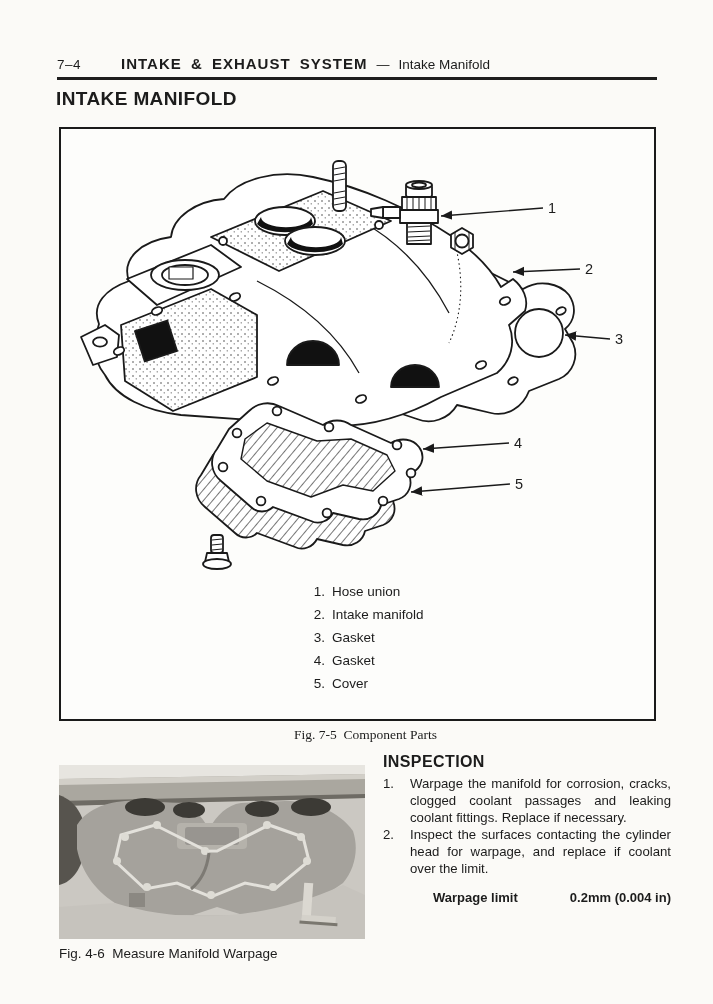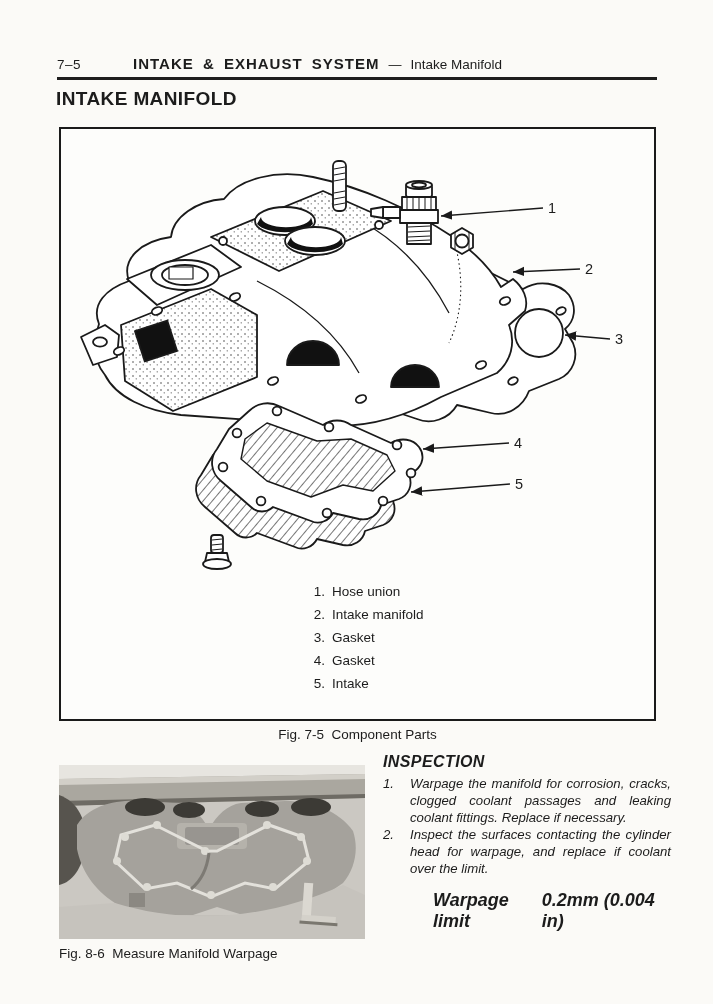--- a/index.html
+++ b/index.html
@@ -11,21 +11,21 @@
     color:#1c1c1c;
     overflow:hidden;
   }
   
   .header-row {
     position:absolute; left:57px; top:55px; width:600px;
     display:flex; align-items:baseline;
   }
   .page-num { font-size:13.5px; letter-spacing:.5px; }
   .header-title {
-    margin-left:52px; font-size:15px; font-weight:bold;
+    margin-left:40px; font-size:15px; font-weight:bold;
     letter-spacing:1px; word-spacing:4px;
   }
   .header-dash { margin:0 9px; font-size:13px; }
   .header-sub { font-size:13.5px; }
   .header-rule {
     position:absolute; left:57px; top:77px; width:600px; height:3px;
     background:#1e1e1e;
   }
   .section-title {
     position:absolute; left:56px; top:88px;
@@ -41,45 +41,45 @@
     font-size:14.5px; fill:#1c1c1c;
     font-family:"Liberation Sans", sans-serif;
   }
   .parts-list {
     position:absolute; left:247px; top:455px; width:220px;
     font-size:13.5px;
   }
   .parts-row { display:flex; height:23px; align-items:flex-start; }
   .parts-row .num { width:24px; text-align:right; padding-right:7px; }
   .fig75-caption {
-    position:absolute; left:59px; top:727px; width:597px;
-    text-align:center; font-size:13.5px; white-space:pre;
+    position:absolute; left:67px; top:727px; width:597px;
+    text-align:center; font-size:13.5px; white-space:pre;font-family:Liberation Serif, serif;
   }
   
   .photo { position:absolute; left:59px; top:765px; width:306px; height:174px; }
   .fig76-caption {
     position:absolute; left:59px; top:946px; font-size:13.5px; white-space:pre;
   }
   
-  .inspection { position:absolute; left:383px; top:753px; width:288px;font-style:italic; }
+  .inspection { position:absolute; left:383px; top:753px; width:288px; }
   .inspection-title { font-size:16px; font-weight:bold; letter-spacing:.4px; margin-bottom:4px; }
   .insp-item { display:flex; font-size:13.2px; line-height:17px; }
   .insp-item .num { width:27px; flex:none; }
   .insp-item .txt { flex:1; text-align:justify; }
   .spec-row {
     display:flex; justify-content:space-between;
     margin-top:13px; padding-left:50px;
-    font-size:18px; font-weight:bold;
+    font-size:13px; font-weight:bold;
   }
 </style>
 </head>
 <body>
 
 <div class="header-row">
-  <span class="page-num">7–5</span>
+  <span class="page-num">7–4</span>
   <span class="header-title">INTAKE &amp; EXHAUST SYSTEM</span>
   <span class="header-dash">—</span>
   <span class="header-sub">Intake Manifold</span>
 </div>
 <div class="header-rule"></div>
 <div class="section-title">INTAKE MANIFOLD</div>
 
 <div class="fig-box">
   <svg class="drawing" width="593" height="590" viewBox="0 0 593 590">
     <defs>
@@ -276,21 +276,21 @@
     <div class="parts-row">
       <span class="num">3.</span>
       <span>Gasket</span>
     </div>
     <div class="parts-row">
       <span class="num">4.</span>
       <span>Gasket</span>
     </div>
     <div class="parts-row">
       <span class="num">5.</span>
-      <span>Intake</span>
+      <span>Cover</span>
     </div>
   </div>
 </div>
 
 <div class="fig75-caption">Fig. 7-5  Component Parts</div>
 
 <div class="photo">
   <svg width="306" height="174" viewBox="0 0 306 174">
     <rect width="306" height="174" fill="#cbc8c2"></rect>
     <rect width="306" height="14" fill="#e7e5e0"></rect>
@@ -334,21 +334,21 @@
 
     <rect x="70" y="128" width="16" height="14" fill="#8b8882"></rect>
 
     <g transform="rotate(4 248 150)">
       <rect x="243" y="118" width="9" height="38" fill="#dbd8d1"></rect>
       <rect x="243" y="150" width="34" height="8" fill="#d4d1ca"></rect>
       <rect x="241" y="156" width="38" height="3" fill="#7a776f"></rect>
     </g>
   </svg>
 </div>
-<div class="fig76-caption">Fig. 8-6  Measure Manifold Warpage</div>
+<div class="fig76-caption">Fig. 4-6  Measure Manifold Warpage</div>
 
 <div class="inspection">
   <div class="inspection-title">INSPECTION</div>
   <div class="insp-item">
     <span class="num">1.</span>
     <span class="txt">Warpage the manifold for corrosion, cracks, clogged coolant passages and leaking coolant fittings. Replace if necessary.</span>
   </div>
   <div class="insp-item">
     <span class="num">2.</span>
     <span class="txt">Inspect the surfaces contacting the cylinder head for warpage, and replace if coolant over the limit.</span>

